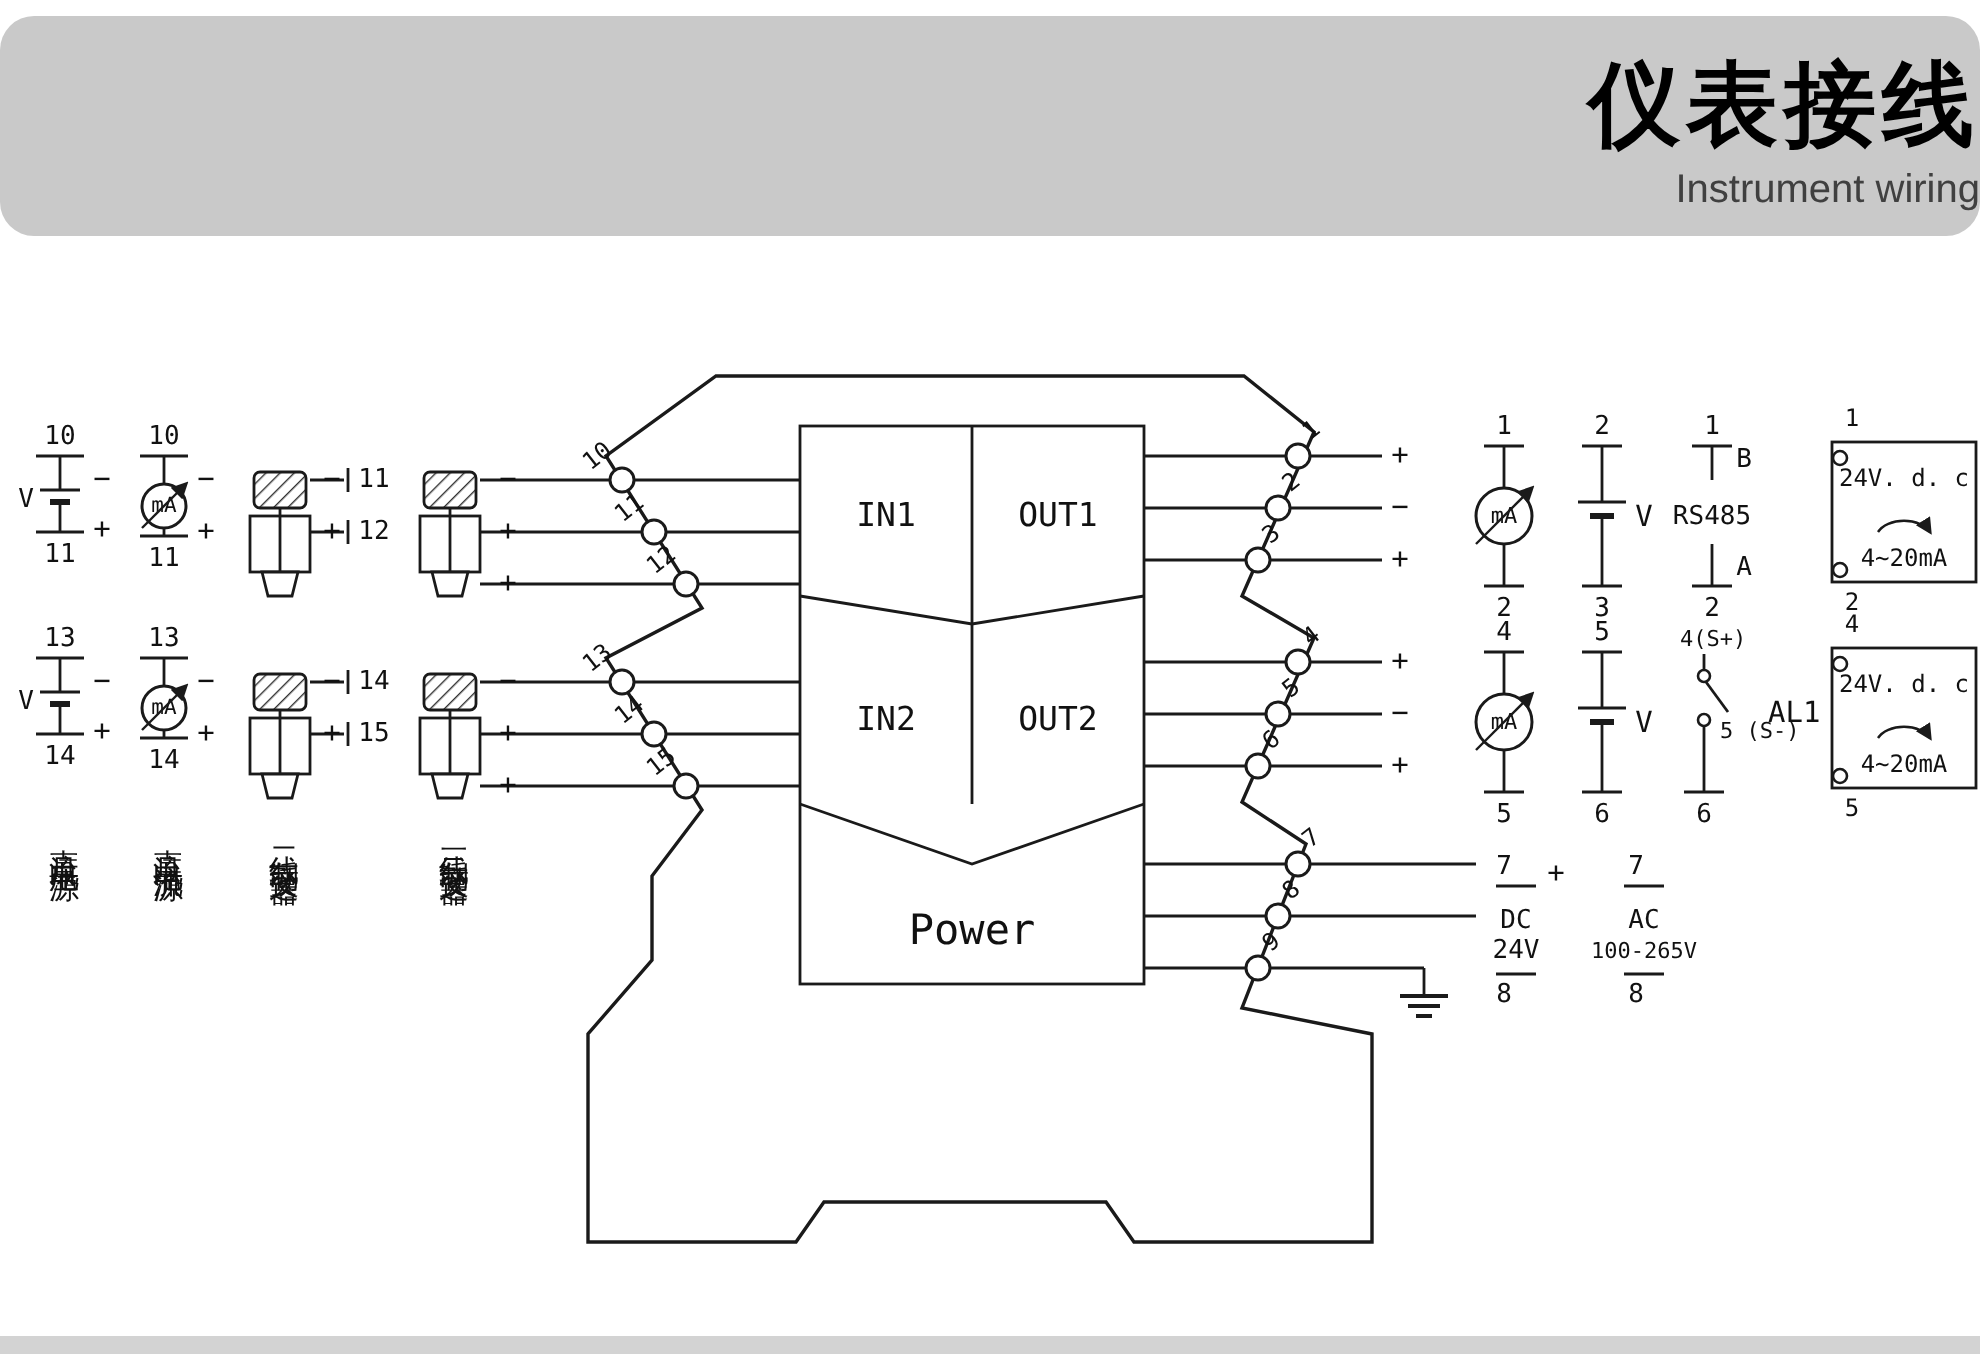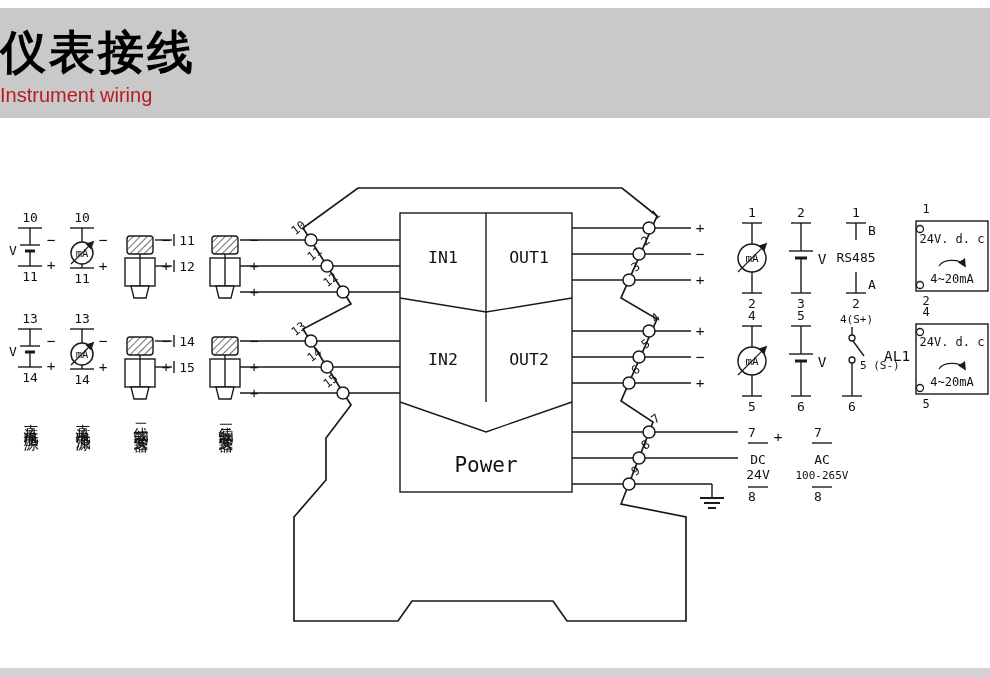--- a/index.html
+++ b/index.html
@@ -1,20 +1,20 @@
 <!DOCTYPE html>
 <html><head>
 <meta charset="utf-8">
 <style>
   html,body{margin:0;padding:0;background:#fff;}
   #stage{position:relative;width:990px;height:677px;background:#fff;overflow:hidden;
          font-family:"Liberation Sans",sans-serif;color:#111;}
-  .header{position:absolute;left:0;top:8px;width:990px;height:110px;background:#c9c9c9;text-align:left;}
+  .header{position:absolute;left:0;top:8px;width:990px;height:110px;background:#c9c9c9;text-align:right;border-radius:17px;}
   .title{font-size:46px;font-weight:bold;letter-spacing:3px;margin-top:14px;color:#000;}
-  .subtitle{font-size:20px;margin-top:0;color:#b91c1c;}
+  .subtitle{font-size:20px;margin-top:0;color:#404040;}
   .bottomstrip{position:absolute;left:0;top:668px;width:990px;height:9px;background:#d3d3d3;}
   .vlabel{position:absolute;top:412px;writing-mode:vertical-lr;text-orientation:upright;
           font-size:15px;letter-spacing:3px;color:#111;}
   svg{position:absolute;left:0;top:0;}
   svg line,svg path,svg rect,svg circle,svg polyline{stroke:#1a1a1a;stroke-width:1.4;fill:none;}
   path.shell{fill:#fff;stroke-width:1.7;}
   circle.term{fill:#fff;stroke-width:1.5;}
   circle.dot{fill:#fff;stroke-width:1.3;}
   .sw2{stroke-width:2;} .sw3{stroke-width:3;} .hl{stroke-width:1.2;}
   svg text{fill:#111;stroke:none;font-family:"DejaVu Sans Mono",monospace;}

